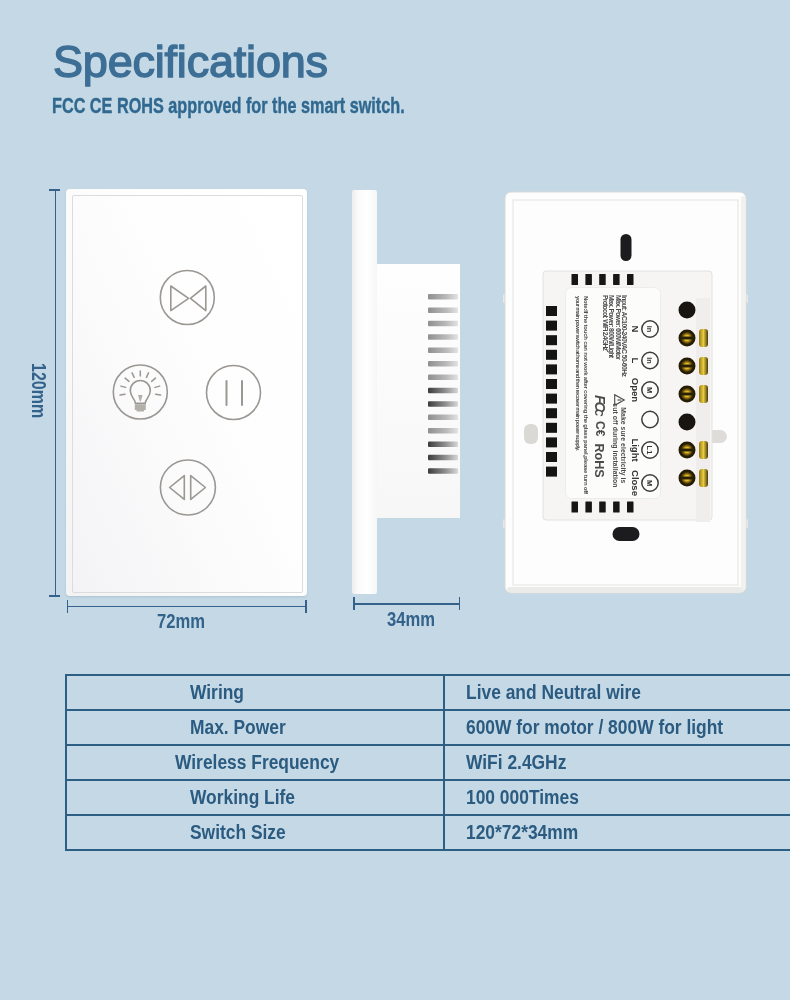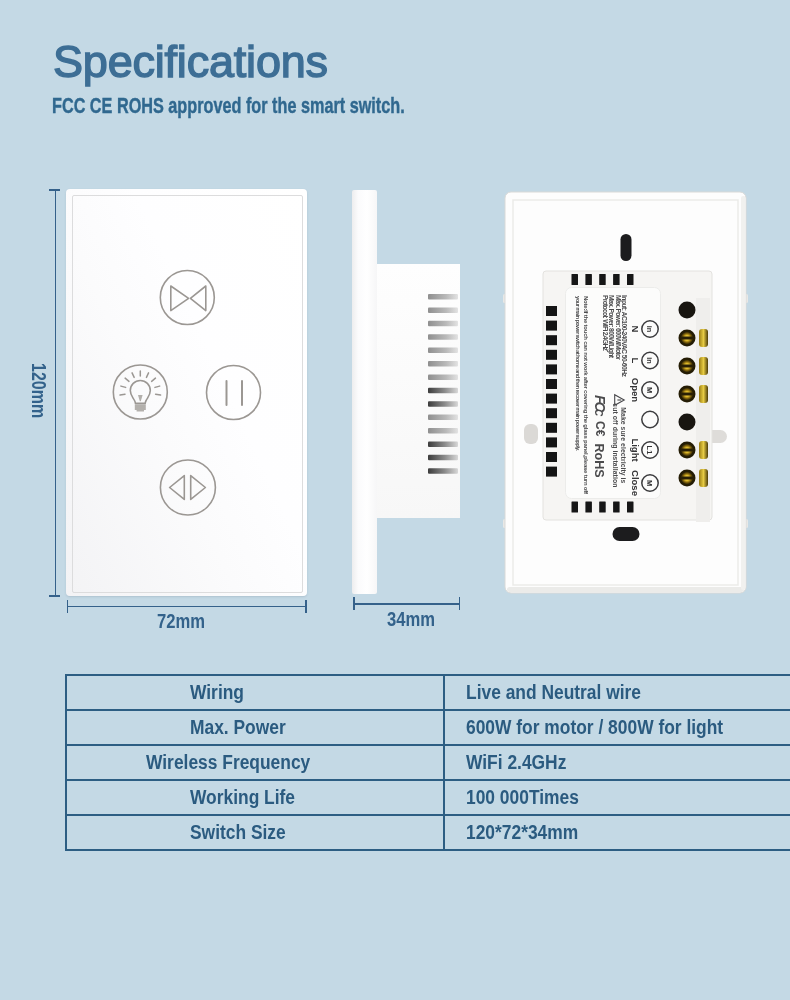--- a/index.html
+++ b/index.html
@@ -253,21 +253,21 @@
   <tbody>
     <tr>
         <td style="width:378px;padding-left:123px;"><span class="sq">Wiring</span></td>
         <td style="padding-left:21px;margin-top:48px;"><span class="sq">Live and Neutral wire</span></td>
       </tr>
     <tr>
         <td style="padding-left:123px;"><span class="sq">Max. Power</span></td>
         <td style="padding-left:21px;"><span class="sq">600W for motor / 800W for light</span></td>
       </tr>
     <tr>
-        <td style="padding-left:79px;"><span class="sq">Wireless Frequency</span></td>
+        <td style="padding-left:108px;"><span class="sq">Wireless Frequency</span></td>
         <td style="padding-left:21px;"><span class="sq">WiFi 2.4GHz</span></td>
       </tr>
     <tr>
         <td style="padding-left:123px;margin-left:48px;"><span class="sq">Working Life</span></td>
         <td style="padding-left:21px;"><span class="sq">100 000Times</span></td>
       </tr>
     <tr>
         <td style="padding-left:123px;"><span class="sq">Switch Size</span></td>
         <td style="padding-left:21px;"><span class="sq">120*72*34mm</span></td>
       </tr>

